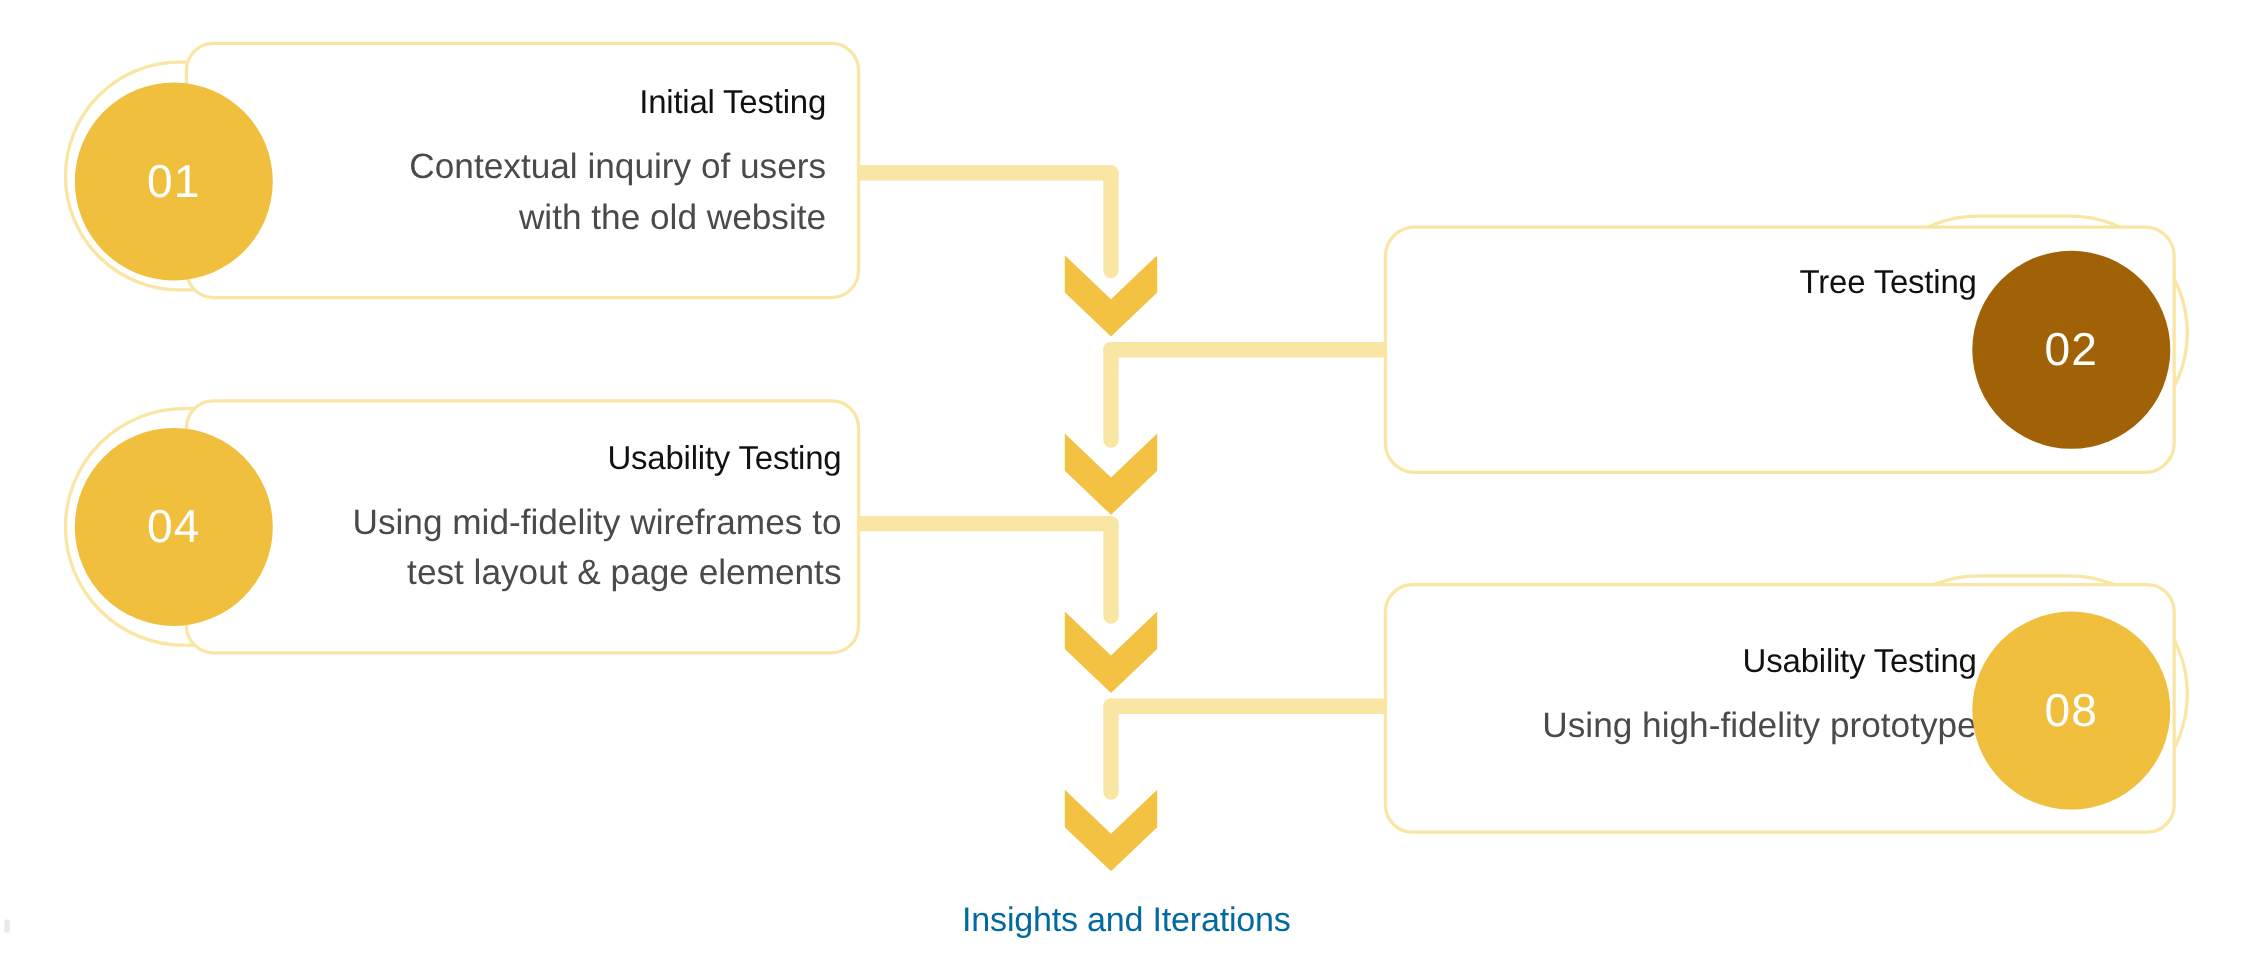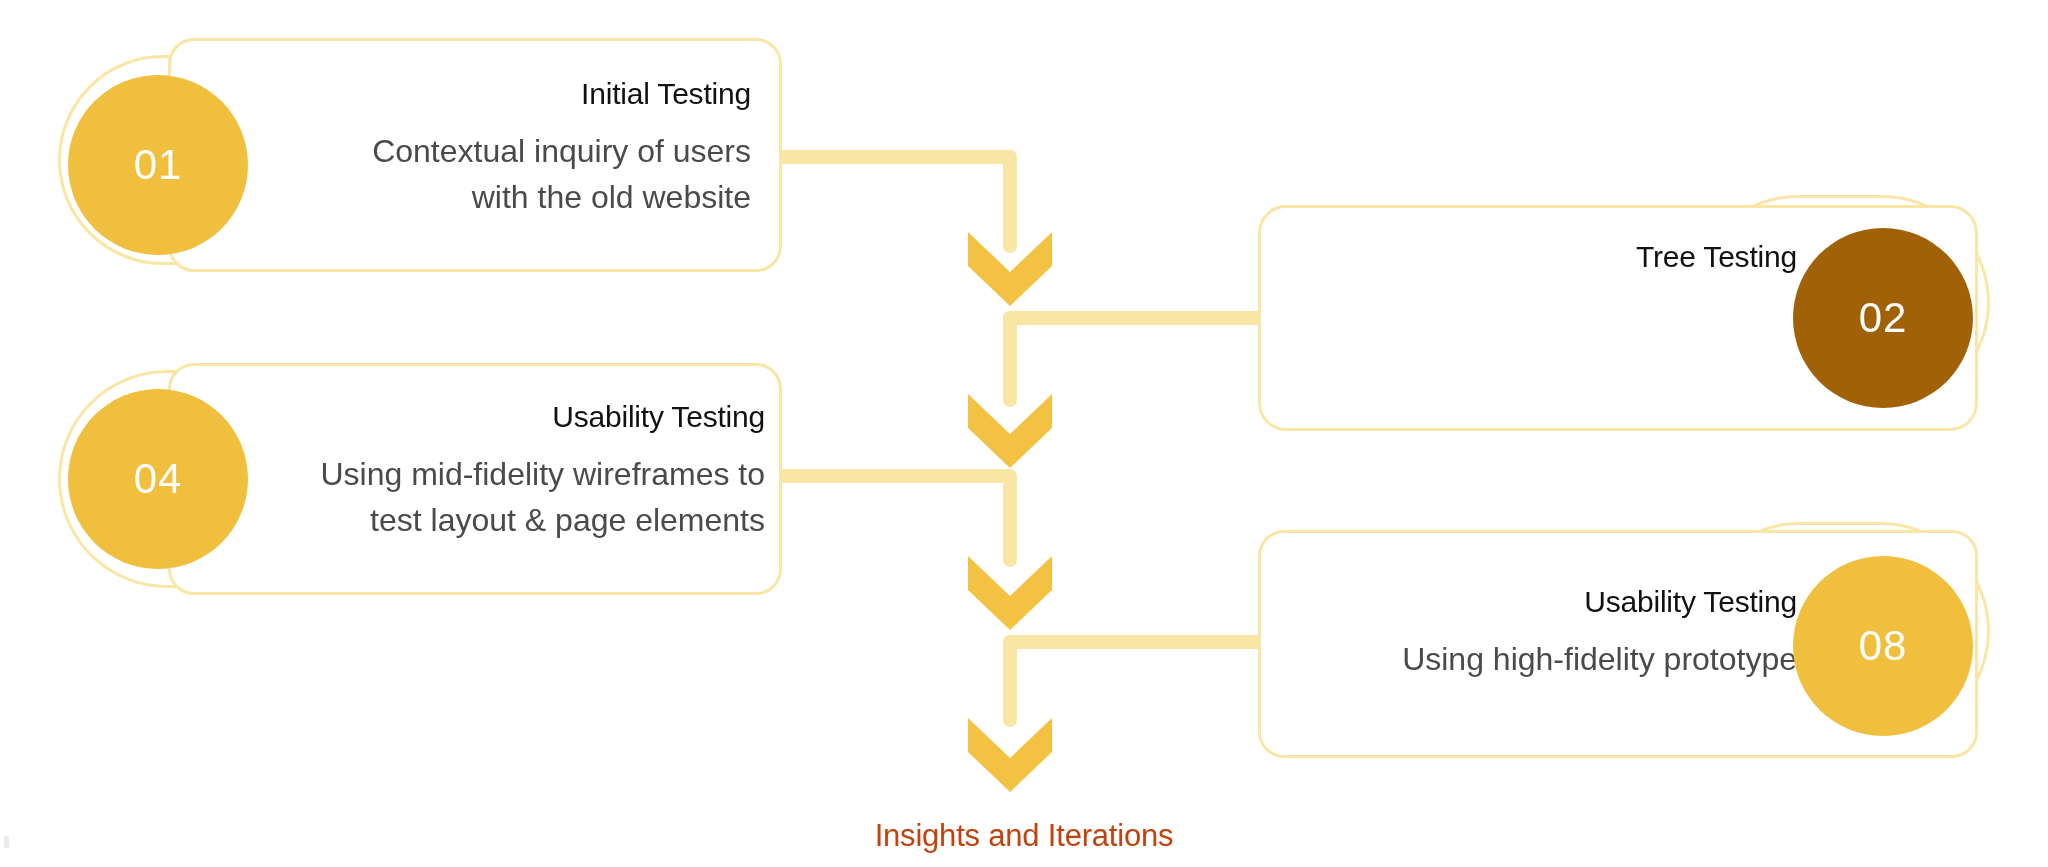--- a/index.html
+++ b/index.html
@@ -68,21 +68,21 @@
 
   .align-left .card-body{text-align:right;}
   .align-right .card-body{text-align:right;}
 
   
   #footer-label{
     position:absolute;
     left:0;top:818px;width:2048px;
     text-align:center;
     font-size:31px;
-    color:#c2410c;
+    color:#0369a1;
     letter-spacing:-0.2px;
     z-index:4;
   }
 
   
   #speck{
     position:absolute;left:4px;top:836px;width:5px;height:12px;
     background:#d8d8d8;border-radius:2px;opacity:.55;z-index:1;
   }
 </style>

